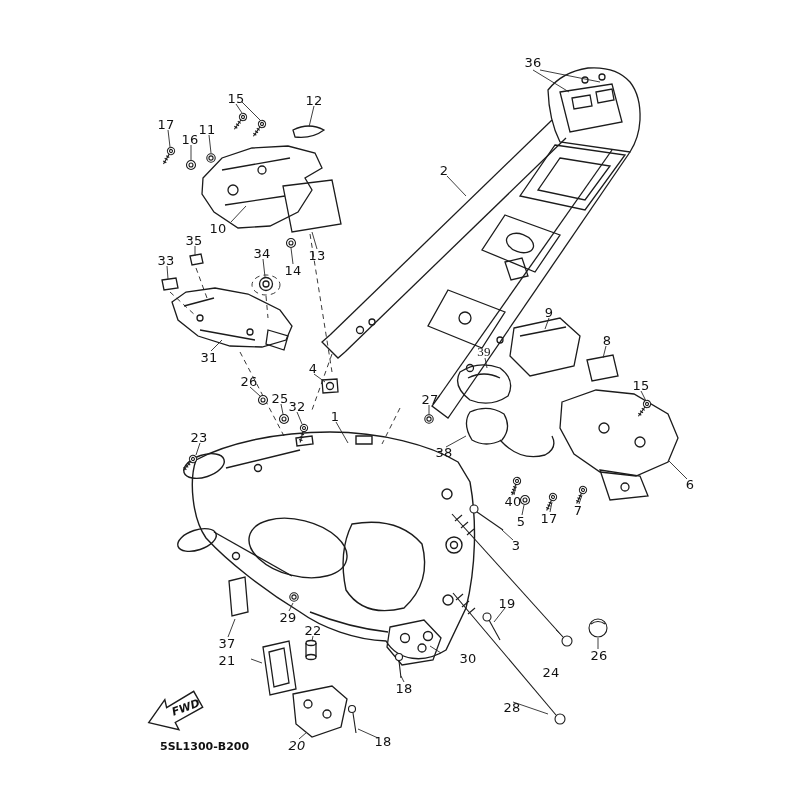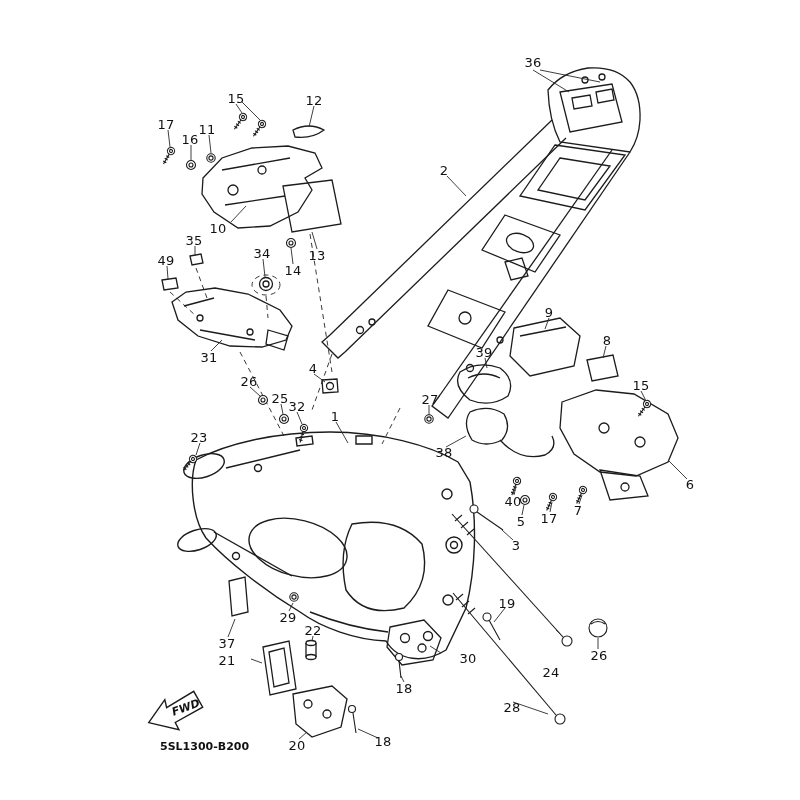--- a/index.html
+++ b/index.html
@@ -256,26 +256,26 @@
       <div class="part-label" style="left: 236px; top: 98px;">15</div>
       <div class="part-label" style="left: 314px; top: 100px;">12</div>
       <div class="part-label" style="left: 166px; top: 124px;">17</div>
       <div class="part-label" style="left: 207px; top: 129px;">11</div>
       <div class="part-label" style="left: 190px; top: 139px;">16</div>
       <div class="part-label" style="left: 444px; top: 170px;">2</div>
       <div class="part-label" style="left: 218px; top: 228px;">10</div>
       <div class="part-label" style="left: 317px; top: 255px;">13</div>
       <div class="part-label" style="left: 293px; top: 270px;">14</div>
       <div class="part-label" style="left: 194px; top: 240px;">35</div>
-      <div class="part-label" style="left: 166px; top: 260px;">49</div>
+      <div class="part-label" style="left: 166px; top: 260px;">33</div>
       <div class="part-label" style="left: 262px; top: 253px;">34</div>
       <div class="part-label" style="left: 549px; top: 312px;">9</div>
       <div class="part-label" style="left: 607px; top: 340px;">8</div>
       <div class="part-label" style="left: 209px; top: 357px;">31</div>
-      <div class="part-label" style="left: 484px; top: 352px;">39</div>
+      <div class="part-label" style="left: 484px; top: 352px; font-family: Liberation Serif, serif;">39</div>
       <div class="part-label" style="left: 313px; top: 368px;">4</div>
       <div class="part-label" style="left: 641px; top: 385px;">15</div>
       <div class="part-label" style="left: 249px; top: 381px;">26</div>
       <div class="part-label" style="left: 280px; top: 398px;">25</div>
       <div class="part-label" style="left: 297px; top: 406px;">32</div>
       <div class="part-label" style="left: 430px; top: 399px;">27</div>
       <div class="part-label" style="left: 335px; top: 416px;">1</div>
       <div class="part-label" style="left: 444px; top: 452px;">38</div>
       <div class="part-label" style="left: 199px; top: 437px;">23</div>
       <div class="part-label" style="left: 690px; top: 484px;">6</div>
@@ -286,20 +286,20 @@
       <div class="part-label" style="left: 516px; top: 545px;">3</div>
       <div class="part-label" style="left: 507px; top: 603px;">19</div>
       <div class="part-label" style="left: 551px; top: 628px; margin-top: 44px;">24</div>
       <div class="part-label" style="left: 599px; top: 655px;">26</div>
       <div class="part-label" style="left: 468px; top: 658px;">30</div>
       <div class="part-label" style="left: 288px; top: 617px;">29</div>
       <div class="part-label" style="left: 227px; top: 643px;">37</div>
       <div class="part-label" style="left: 313px; top: 630px;">22</div>
       <div class="part-label" style="left: 227px; top: 660px;">21</div>
       <div class="part-label" style="left: 404px; top: 688px;">18</div>
-      <div class="part-label" style="left: 297px; top: 745px;">20</div>
+      <div class="part-label" style="left: 297px; top: 745px; font-style: italic;">20</div>
       <div class="part-label" style="left: 383px; top: 741px;">18</div>
       <div class="part-label" style="left: 512px; top: 707px;">28</div>
     </div>
 
 <div id="diagram-code">5SL1300-B200</div>
 
 </div>
 
 </body></html>

